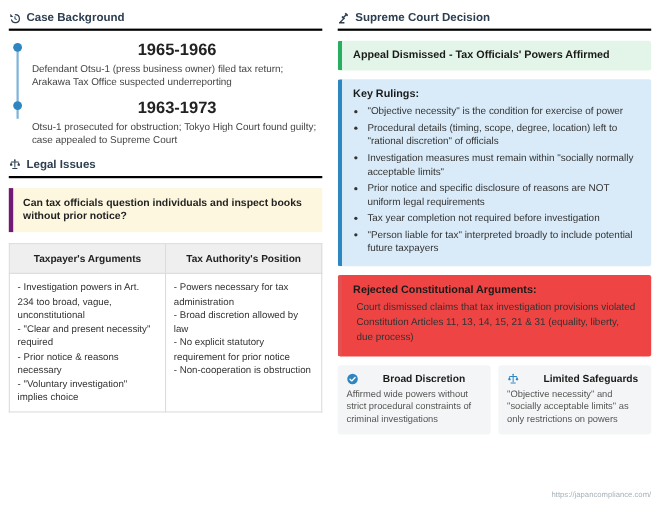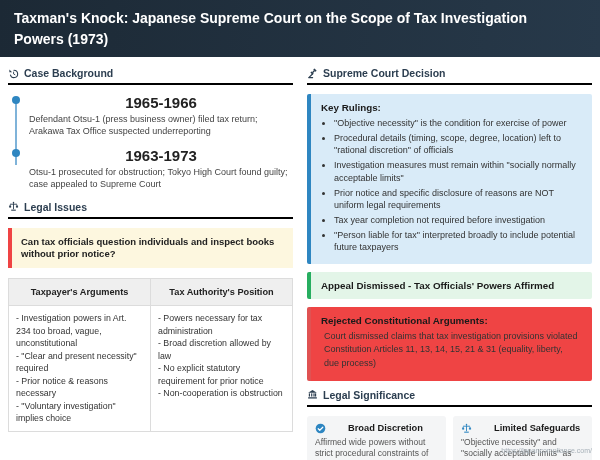--- a/index.html
+++ b/index.html
@@ -47,21 +47,21 @@
   .tl-dot {
     position:absolute; left:-17px; top:2px; width:8px; height:8px;
     border-radius:50%; background:#2e86c1;
   }
   .tl-date { font-size:15px; font-weight:700; color:#222; margin-bottom:2px;text-align:center; }
   .tl-desc { font-size:9px; color:#444; line-height:1.38; }
   .tl-quote { font-style:italic; margin-left:2px; }
 
   
   .q-box {
-    background:#fdf7df; border-left:4px solid #ef4444;
+    background:#fdf7df; border-left:4px solid #701a75;
     padding:8px 9px; margin-bottom:10px;
     font-size:9.5px; font-weight:700; color:#222; line-height:1.3;
   }
 
   
   table { width:100%; border-collapse:collapse; }
   th {
     background:#efefef; border:1px solid #dcdcdc; padding:8px 4px;
     font-size:9.2px; font-weight:700; color:#222; text-align:center; width:50%;
   }
@@ -92,23 +92,20 @@
 
   
   .footer-url { position:absolute; right:8px; bottom:3px; }
   .footer-url a { font-size:7px; color:#a6b0b8; text-decoration:none; }
 </style>
 </head>
 <body>
 
 <div class="page">
 
-  <header class="hdr">
-    <h1>Taxman's Knock: Japanese Supreme Court on the Scope of Tax Investigation Powers (1973)</h1>
-  </header>
 
   <div class="cols">
 
     <div class="col">
 
       <section>
         <div class="sec-h">
           <span class="ic navy">
             <svg width="11" height="11" viewBox="0 0 24 24">
                 <path d="M13 5a8 8 0 1 1-7.6 10.4" fill="none" stroke="currentColor" stroke-width="2.4" stroke-linecap="round"></path>
@@ -184,56 +181,43 @@
                   <rect x="10.5" y="10.5" width="7" height="3.6" rx="1"></rect>
                   <rect x="12.6" y="4.5" width="2.8" height="6.6"></rect>
                 </g>
                 <path d="M12 13 5 20" stroke="currentColor" stroke-width="2.6" stroke-linecap="round"></path>
                 <rect x="2.5" y="19.5" width="11" height="3" rx="1" fill="currentColor"></rect>
               </svg>
           </span>
           <span>Supreme Court Decision</span>
         </div>
 
+        <div class="box green">
+          <div class="outcome">Appeal Dismissed - Tax Officials' Powers Affirmed</div>
+        </div>
+
         <div class="box blue">
           <div class="box-title">Key Rulings:</div>
           <ul class="rulings">
             <li>"Objective necessity" is the condition for exercise of power</li>
             <li>Procedural details (timing, scope, degree, location) left to "rational discretion" of officials</li>
             <li>Investigation measures must remain within "socially normally acceptable limits"</li>
             <li>Prior notice and specific disclosure of reasons are NOT uniform legal requirements</li>
             <li>Tax year completion not required before investigation</li>
             <li>"Person liable for tax" interpreted broadly to include potential future taxpayers</li>
           </ul>
         </div>
 
-        <div class="box green">
-          <div class="outcome">Appeal Dismissed - Tax Officials' Powers Affirmed</div>
-        </div>
-
         <div class="box pink">
           <div class="box-title">Rejected Constitutional Arguments:</div>
           <p>Court dismissed claims that tax investigation provisions violated Constitution Articles 11, 13, 14, 15, 21 &amp; 31 (equality, liberty, due process)</p>
         </div>
       </section>
 
       <section>
-        <div class="sec-h">
-          <span class="ic navy">
-            <svg width="11" height="11" viewBox="0 0 24 24" fill="currentColor">
-                <path d="M12 2 2.5 8h19z"></path>
-                <rect x="4" y="9.5" width="2.6" height="7"></rect>
-                <rect x="9" y="9.5" width="2.6" height="7"></rect>
-                <rect x="14" y="9.5" width="2.6" height="7"></rect>
-                <rect x="19" y="9.5" width="2.6" height="7" transform="translate(-1.6 0)"></rect>
-                <rect x="2.5" y="18" width="19" height="2.8"></rect>
-              </svg>
-          </span>
-          <span>Legal Significance</span>
-        </div>
 
         <div class="cards">
           <div class="card">
             <div class="card-h">
               <span class="ic blue">
                 <svg width="11" height="11" viewBox="0 0 24 24">
                     <circle cx="12" cy="12" r="10.5" fill="#2e86c1"></circle>
                     <path d="m7 12.5 3.4 3.4L17 9.2" fill="none" stroke="#fff" stroke-width="2.6" stroke-linecap="round" stroke-linejoin="round"></path>
                   </svg>
               </span>

